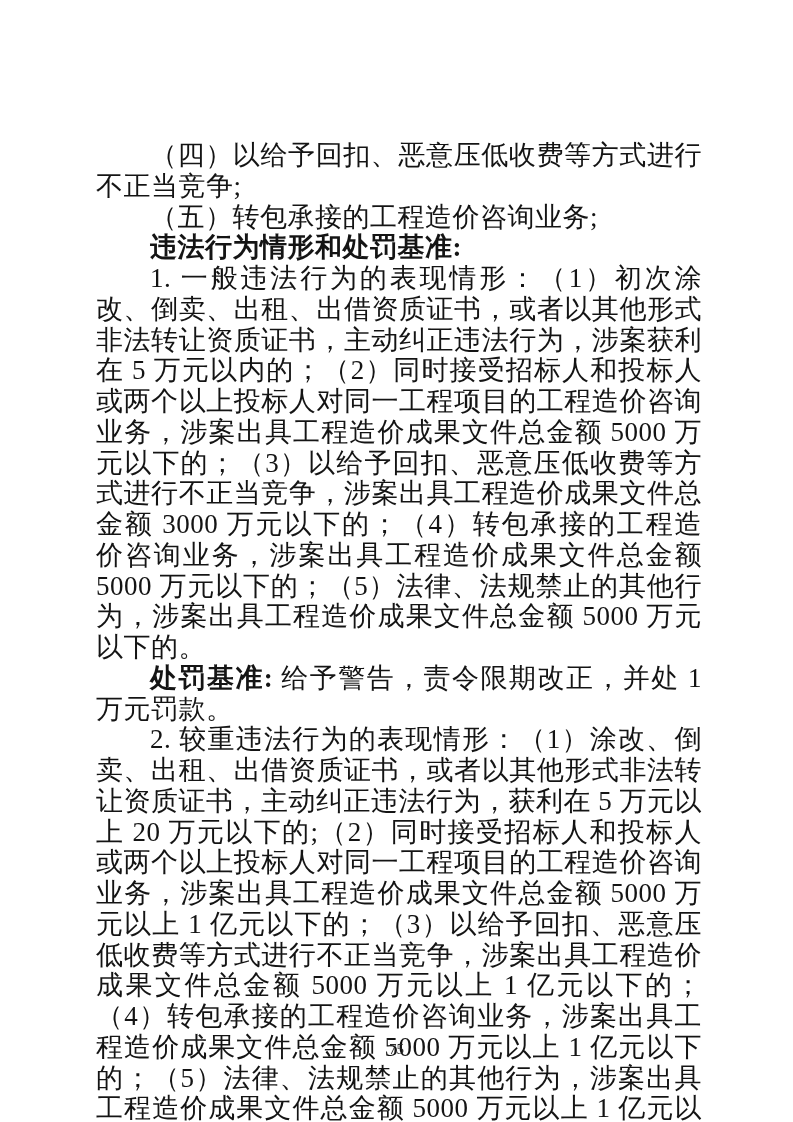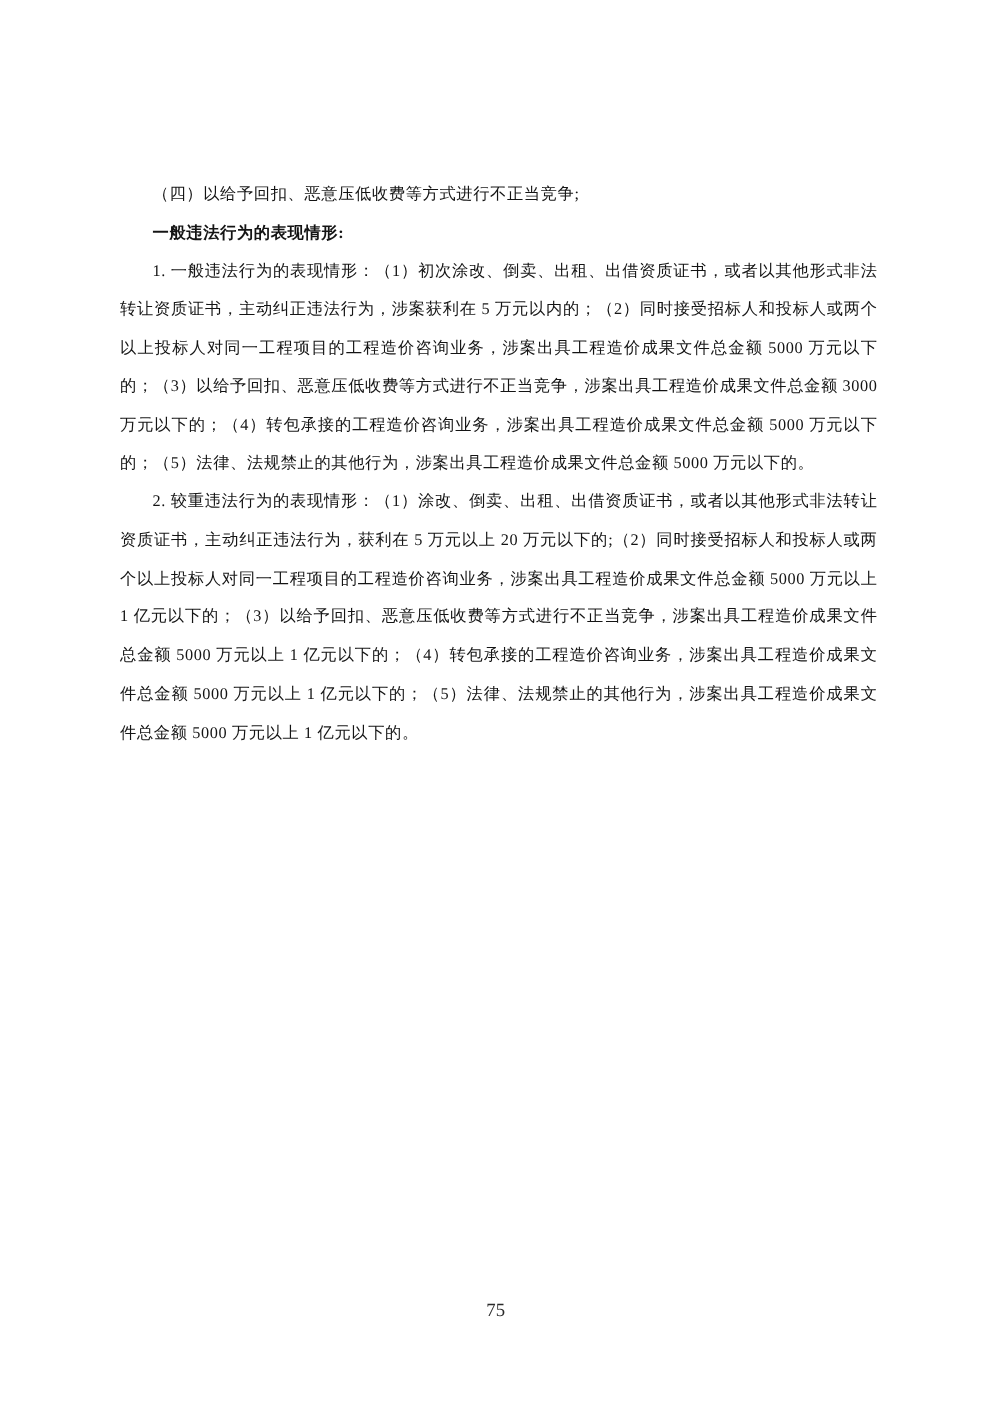--- a/index.html
+++ b/index.html
@@ -24,21 +24,21 @@
     background: #ffffff;
   }
   .content {
     position: absolute;
     top: 140px;
     left: 96px;
     width: 606px;
   }
   .para {
     margin: 0;
-    font-size: 13px;
+    font-size: 27px;
     line-height: 30.75px;
     text-align: justify;
     text-justify: inter-ideograph;
     text-indent: 2em;
     letter-spacing: 0.5px;
   }
   .heading {
     font-weight: 700;
   }
   .penalty-label {
@@ -55,18 +55,20 @@
     line-height: 18px;
     color: #2a2a2a;
   }
 </style>
 </head>
 <body>
 
 <div class="page">
   <div class="content">
     <p class="para">（四）以给予回扣、恶意压低收费等方式进行不正当竞争;</p>
-    <p class="para heading">一般违法行为的表现情形:</p>
+    <p class="para">（五）转包承接的工程造价咨询业务;</p>
+    <p class="para heading">违法行为情形和处罚基准:</p>
     <p class="para">1. 一般违法行为的表现情形：（1）初次涂改、倒卖、出租、出借资质证书，或者以其他形式非法转让资质证书，主动纠正违法行为，涉案获利在 5 万元以内的；（2）同时接受招标人和投标人或两个以上投标人对同一工程项目的工程造价咨询业务，涉案出具工程造价成果文件总金额 5000 万元以下的；（3）以给予回扣、恶意压低收费等方式进行不正当竞争，涉案出具工程造价成果文件总金额 3000 万元以下的；（4）转包承接的工程造价咨询业务，涉案出具工程造价成果文件总金额 5000 万元以下的；（5）法律、法规禁止的其他行为，涉案出具工程造价成果文件总金额 5000 万元以下的。</p>
+    <p class="para"><span class="penalty-label">处罚基准:</span><span>给予警告，责令限期改正，并处 1 万元罚款。</span></p>
     <p class="para">2. 较重违法行为的表现情形：（1）涂改、倒卖、出租、出借资质证书，或者以其他形式非法转让资质证书，主动纠正违法行为，获利在 5 万元以上 20 万元以下的;（2）同时接受招标人和投标人或两个以上投标人对同一工程项目的工程造价咨询业务，涉案出具工程造价成果文件总金额 5000 万元以上 1 亿元以下的；（3）以给予回扣、恶意压低收费等方式进行不正当竞争，涉案出具工程造价成果文件总金额 5000 万元以上 1 亿元以下的；（4）转包承接的工程造价咨询业务，涉案出具工程造价成果文件总金额 5000 万元以上 1 亿元以下的；（5）法律、法规禁止的其他行为，涉案出具工程造价成果文件总金额 5000 万元以上 1 亿元以下的。</p>
   </div>
   <div class="footer">75</div>
 </div>
 
 </body></html>

